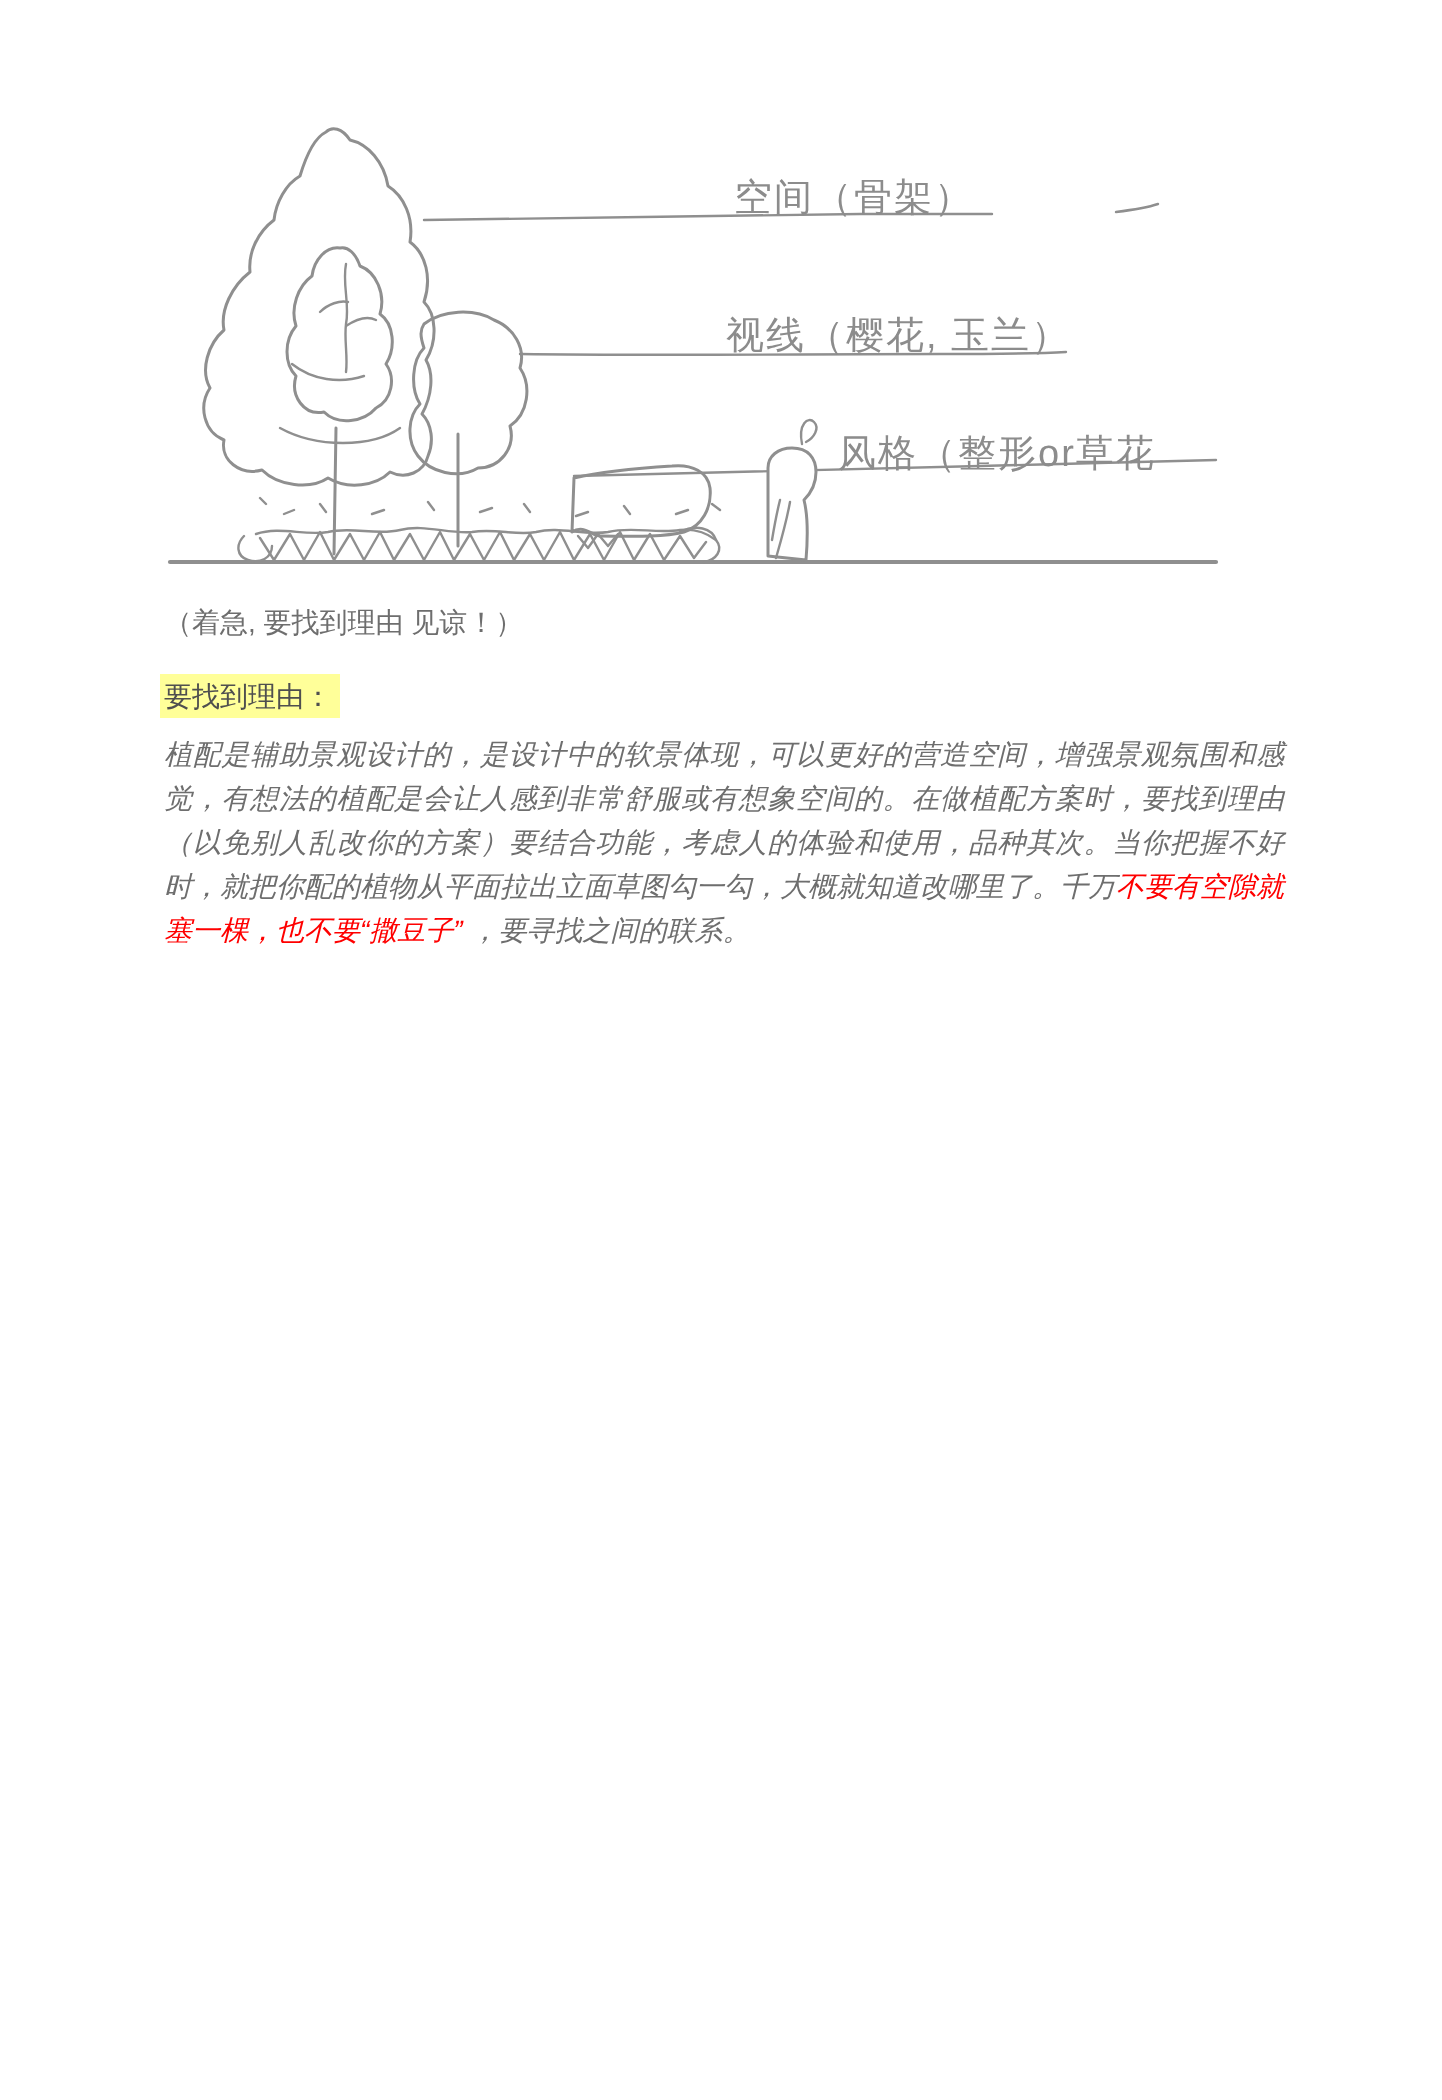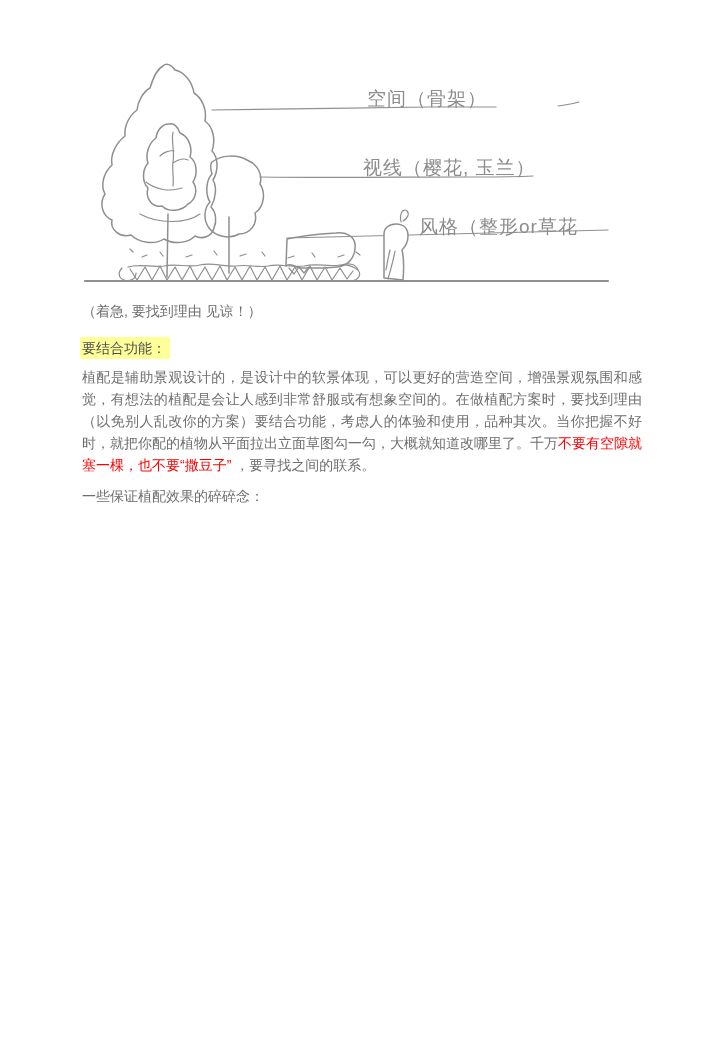--- a/index.html
+++ b/index.html
@@ -32,20 +32,21 @@
     background:#ffff99;
     color:#4f4f4f;
     font-size:14px;line-height:20px;
     padding:1px 4px 1px 2px;
   }
   .para{
     position:absolute;left:82px;width:560px;margin:0;
     font-size:14px;line-height:22px;
     text-align:justify;
     color:#6e6e6e;
+    font-style:italic;
   }
   .para1{top:366px;}
   .t-red{color:#ff0000;}
   .subheading{
     position:absolute;left:82px;top:486px;
     font-size:14px;line-height:20px;color:#6e6e6e;
     white-space:nowrap;
   }
   .para2{
     top:518px;
@@ -98,21 +99,20 @@
     </g>
 
     <text x="367" y="105">空间（骨架）</text>
     <text x="363" y="174">视线（樱花, 玉兰）</text>
     <text x="419" y="233">风格（整形or草花</text>
   </svg>
 
   <div class="caption">（着急, 要找到理由 见谅！）</div>
 
   <div class="heading-wrap">
-    <span class="highlight">要结合功能：</span>
+    <span class="highlight">要找到理由：</span>
   </div>
 
   <p class="para para1"><span>植配是辅助景观设计的，是设计中的软景体现，可以更好的营造空间，增强景观氛围和感觉，有想法的植配是会让人感到非常舒服或有想象空间的。在做植配方案时，要找到理由（以免别人乱改你的方案）要结合功能，考虑人的体验和使用，品种其次。当你把握不好时，就把你配的植物从平面拉出立面草图勾一勾，大概就知道改哪里了。千万</span><span class="t-red">不要有空隙就塞一棵，也不要“撒豆子”</span><span> ，要寻找之间的联系。</span></p>
 
-  <div class="subheading">一些保证植配效果的碎碎念：</div>
 
 
 </div>
 
 </body></html>

